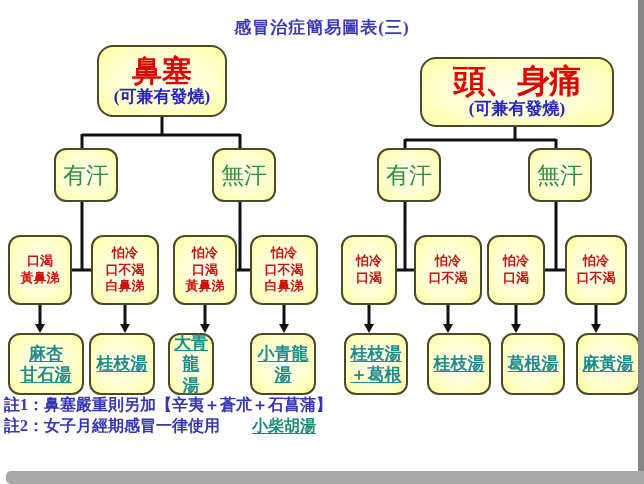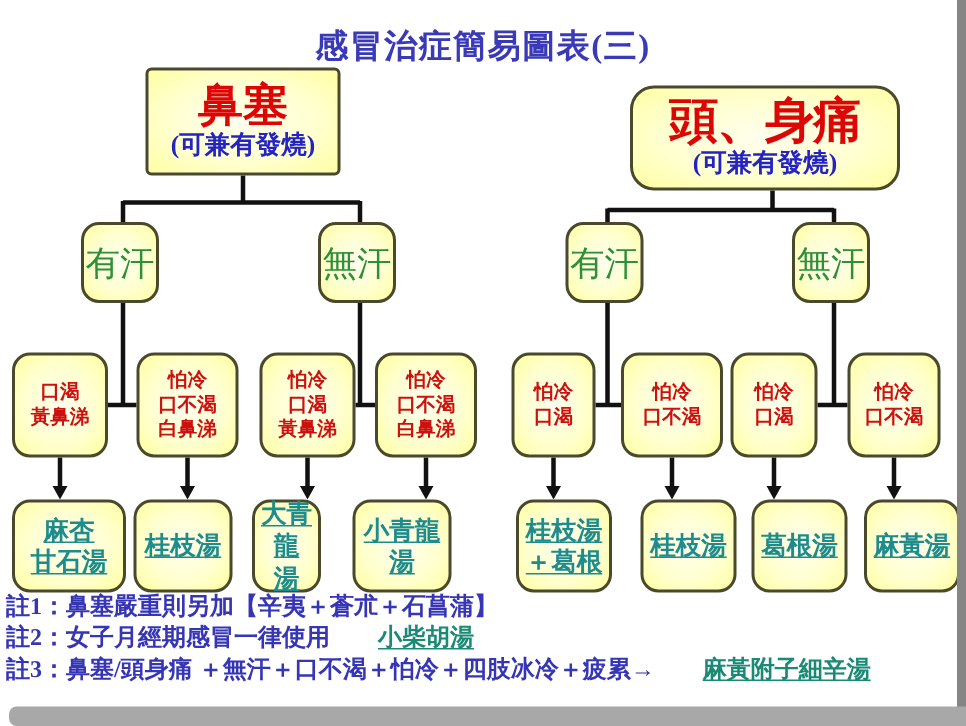--- a/index.html
+++ b/index.html
@@ -2,49 +2,49 @@
 <html><head>
 <meta charset="utf-8">
 <style>
   html,body{margin:0;padding:0;background:#ffffff;}
   .stage{
     position:relative;width:644px;height:484px;background:#ffffff;overflow:hidden;
     font-family:"Liberation Serif","DejaVu Serif",serif;
   }
   .title{
     position:absolute;left:0;top:16px;width:100%;text-align:center;
-    font-size:22px;font-weight:bold;color:#3a3ab8;letter-spacing:1px;
+    font-size:17px;font-weight:bold;color:#3a3ab8;letter-spacing:1px;
   }
   svg.wires{position:absolute;left:0;top:0;}
   .node{
     position:absolute;box-sizing:border-box;border:2px solid #4a4a2a;border-radius:12px;
     background:radial-gradient(ellipse at center,#ffffee 0%,#ffffd0 55%,#ffffa3 100%);
     display:flex;flex-direction:column;align-items:center;justify-content:center;
     text-align:center;
   }
   .pre{white-space:pre-line;}
   
-  .n-root0{left:97px;top:45px;width:130px;height:72px;border-radius:4px;}
-  .n-root1{left:420px;top:57px;width:180px;height:70px;border-radius:16px;}
+  .n-root0{left:97px;top:45px;width:130px;height:72px;border-radius:16px;}
+  .n-root1{left:420px;top:57px;width:194px;height:70px;border-radius:16px;}
   .root-title{font-weight:bold;color:#dd0606;line-height:1.05;}
   .n-root0 .root-title{font-size:30px;}
   .n-root1 .root-title{font-size:33px;letter-spacing:-1px;}
   .root-sub{font-weight:bold;color:#2424c0;font-size:17px;line-height:1.2;}
   
-  .n-sweat{width:52px;height:54px;top:148px;text-align:center;}
+  .n-sweat{width:64px;height:54px;top:148px;text-align:center;}
   .s0{left:54px}.s1{left:212px}.s2{left:377px}.s3{left:528px}
   .sweat-label{color:#2e8f3a;font-size:23px;font-weight:500;}
   
   .n-cond{top:235px;height:70px;}
   .c0{left:8px;width:64px}.c1{left:91px;width:68px}.c2{left:173px;width:64px}.c3{left:250px;width:68px}
   .c4{left:341px;width:56px}.c5{left:414px;width:68px}.c6{left:487px;width:58px}.c7{left:565px;width:62px}
   .cond-text{color:#cc1111;font-weight:bold;font-size:13px;line-height:1.3;}
   
   .n-soup{top:333px;height:62px;}
-  .r0{left:8px;width:76px}.r1{left:89px;width:66px}.r2{left:168px;width:46px}.r3{left:235px;width:66px}
+  .r0{left:8px;width:76px}.r1{left:89px;width:66px}.r2{left:168px;width:46px}.r3{left:250px;width:66px}
   .r4{left:344px;width:64px}.r5{left:427px;width:64px}.r6{left:501px;width:64px}.r7{left:576px;width:64px}
   .soup-text{
     color:#1e8c8c;font-weight:bold;font-size:17px;line-height:1.25;
     text-decoration:underline;text-underline-offset:2px;cursor:pointer;
   }
   
   .notes{position:absolute;left:4px;top:394px;width:636px;}
   .note{font-size:16px;font-weight:bold;color:#3535b5;line-height:21px;white-space:nowrap;}
   .note-link{color:#1b8a74;text-decoration:underline;text-underline-offset:2px;cursor:pointer;margin-left:32px;}
   
@@ -163,19 +163,18 @@
   <div class="node n-soup r7">
     <div class="soup-text pre">麻黃湯</div>
   </div>
   <div class="node n-soup r6">
     <div class="soup-text pre">葛根湯</div>
   </div>
 
   <div class="notes">
     <div class="note"><span>註1：</span><span>鼻塞嚴重則另加【辛夷＋蒼朮＋石菖蒲】</span><span class="note-link"></span></div>
     <div class="note"><span>註2：</span><span>女子月經期感冒一律使用</span><span class="note-link">小柴胡湯</span></div>
-    <div class="note"><span>註3：</span><span>鼻塞/頭身痛 ＋無汗＋口不渴＋怕冷＋四肢冰冷＋疲累→</span><span class="note-link">麻黃附子細辛湯</span></div>
   </div>
 
   <div class="right-edge"></div>
   <div class="bottom-shadow"></div>
 
 </div>
 
 </body></html>

